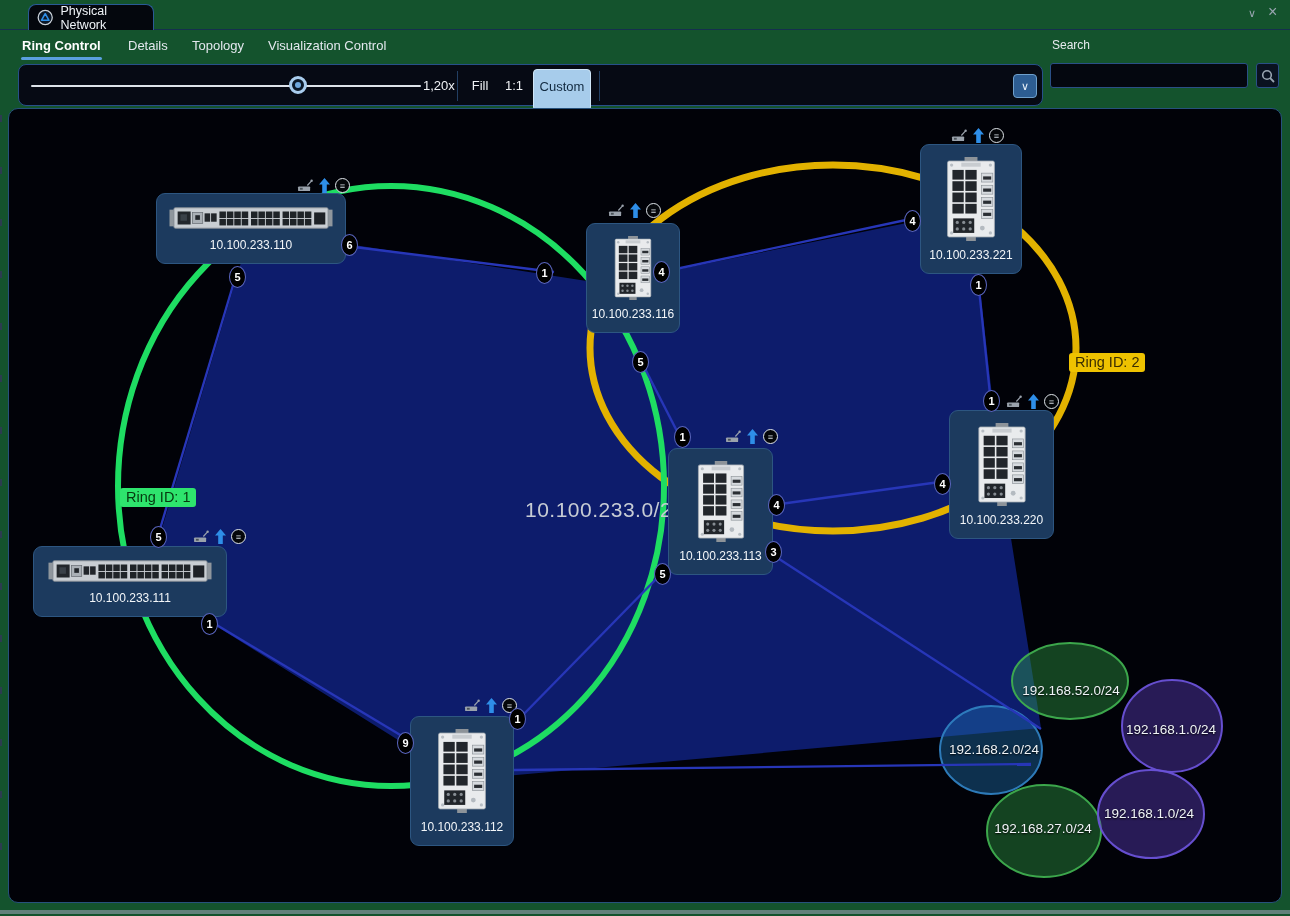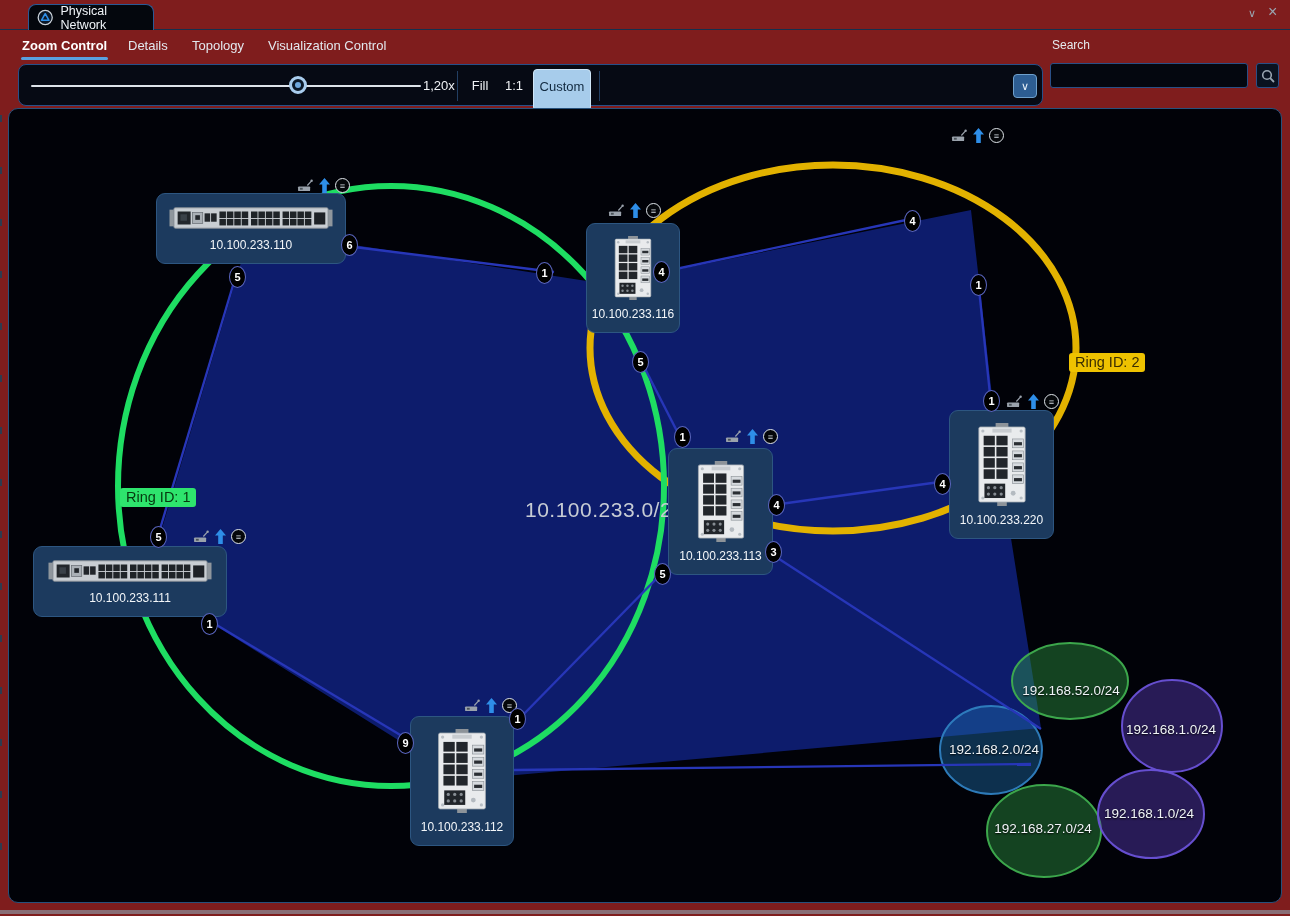--- a/index.html
+++ b/index.html
@@ -1,17 +1,17 @@
 <!DOCTYPE html>
 <html><head>
 <meta charset="utf-8">
 <style>
   html,body{margin:0;padding:0;background:#04060c;width:1290px;height:916px;overflow:hidden;
     font-family:"Liberation Sans","DejaVu Sans",sans-serif;-webkit-font-smoothing:antialiased;}
-  .win{position:relative;width:1290px;height:916px;background:#7f1d1d;}
+  .win{position:relative;width:1290px;height:916px;background:#14532d;}
 
   
   .tabstrip{position:absolute;left:0;top:0;right:0;height:30px;}
   .tabstrip .strip-line{position:absolute;left:0;right:0;top:29px;height:1px;background:#15304e;}
   .doc-tab{position:absolute;left:28px;top:4px;width:126px;height:26px;background:#04070d;
     border:1px solid #2a5a96;border-bottom:none;border-radius:8px 8px 0 0;display:flex;align-items:center;gap:7px;
     padding-left:8px;box-sizing:border-box;z-index:2;}
   .doc-tab .ttl{font-size:12.5px;color:#f0f4f8;}
   .win-ctrl{position:absolute;top:3px;color:#9aa6b2;font-size:13px;cursor:default;z-index:3;}
   .wc-collapse{left:1248px;top:7px;font-size:11px;}
@@ -204,21 +204,21 @@
         <circle cx="8.5" cy="8.5" r="7.3" fill="#0c1828" stroke="#c9d1d9" stroke-width="1.3"></circle>
         <path d="M8.5,4.6 L12.4,11.4 L4.6,11.4 Z" fill="none" stroke="#2f8fe8" stroke-width="1.6" stroke-linejoin="round"></path>
       </svg>
       <span class="ttl">Physical Network</span>
     </div>
     <div class="win-ctrl wc-collapse">∨</div>
     <div class="win-ctrl wc-close">×</div>
   </div>
 
   <div class="ribbon">
-    <div class="rtab active" style="left:22px">Zoom Control</div>
+    <div class="rtab active" style="left:22px">Ring Control</div>
     <div class="rtab" style="left:128px">Details</div>
     <div class="rtab" style="left:192px">Topology</div>
     <div class="rtab" style="left:268px">Visualization Control</div>
     <div class="search-label">Search</div>
   </div>
 
   <div class="toolpanel">
     <div class="sl-track"></div>
     <div class="sl-thumb"></div>
     <div class="zoomval">1,20x</div>
@@ -283,20 +283,26 @@
       <svg class="dev" viewBox="0 0 176 28">
           <use href="#sym-rack"></use>
         </svg>
       <div class="node-label">10.100.233.111</div>
     </div>
     <div class="node card-din" style="left:577px;top:114px;width:94px;height:110px">
       <svg class="dev" viewBox="0 0 64 104">
           <use href="#sym-din"></use>
         </svg>
       <div class="node-label">10.100.233.116</div>
+    </div>
+    <div class="node card-din" style="left:911px;top:35px;width:102px;height:130px">
+      <svg class="dev" viewBox="0 0 64 104">
+          <use href="#sym-din"></use>
+        </svg>
+      <div class="node-label">10.100.233.221</div>
     </div>
     <div class="node card-din" style="left:940px;top:301px;width:105px;height:129px">
       <svg class="dev" viewBox="0 0 64 104">
           <use href="#sym-din"></use>
         </svg>
       <div class="node-label">10.100.233.220</div>
     </div>
     <div class="node card-din" style="left:659px;top:339px;width:105px;height:127px">
       <svg class="dev" viewBox="0 0 64 104">
           <use href="#sym-din"></use>

